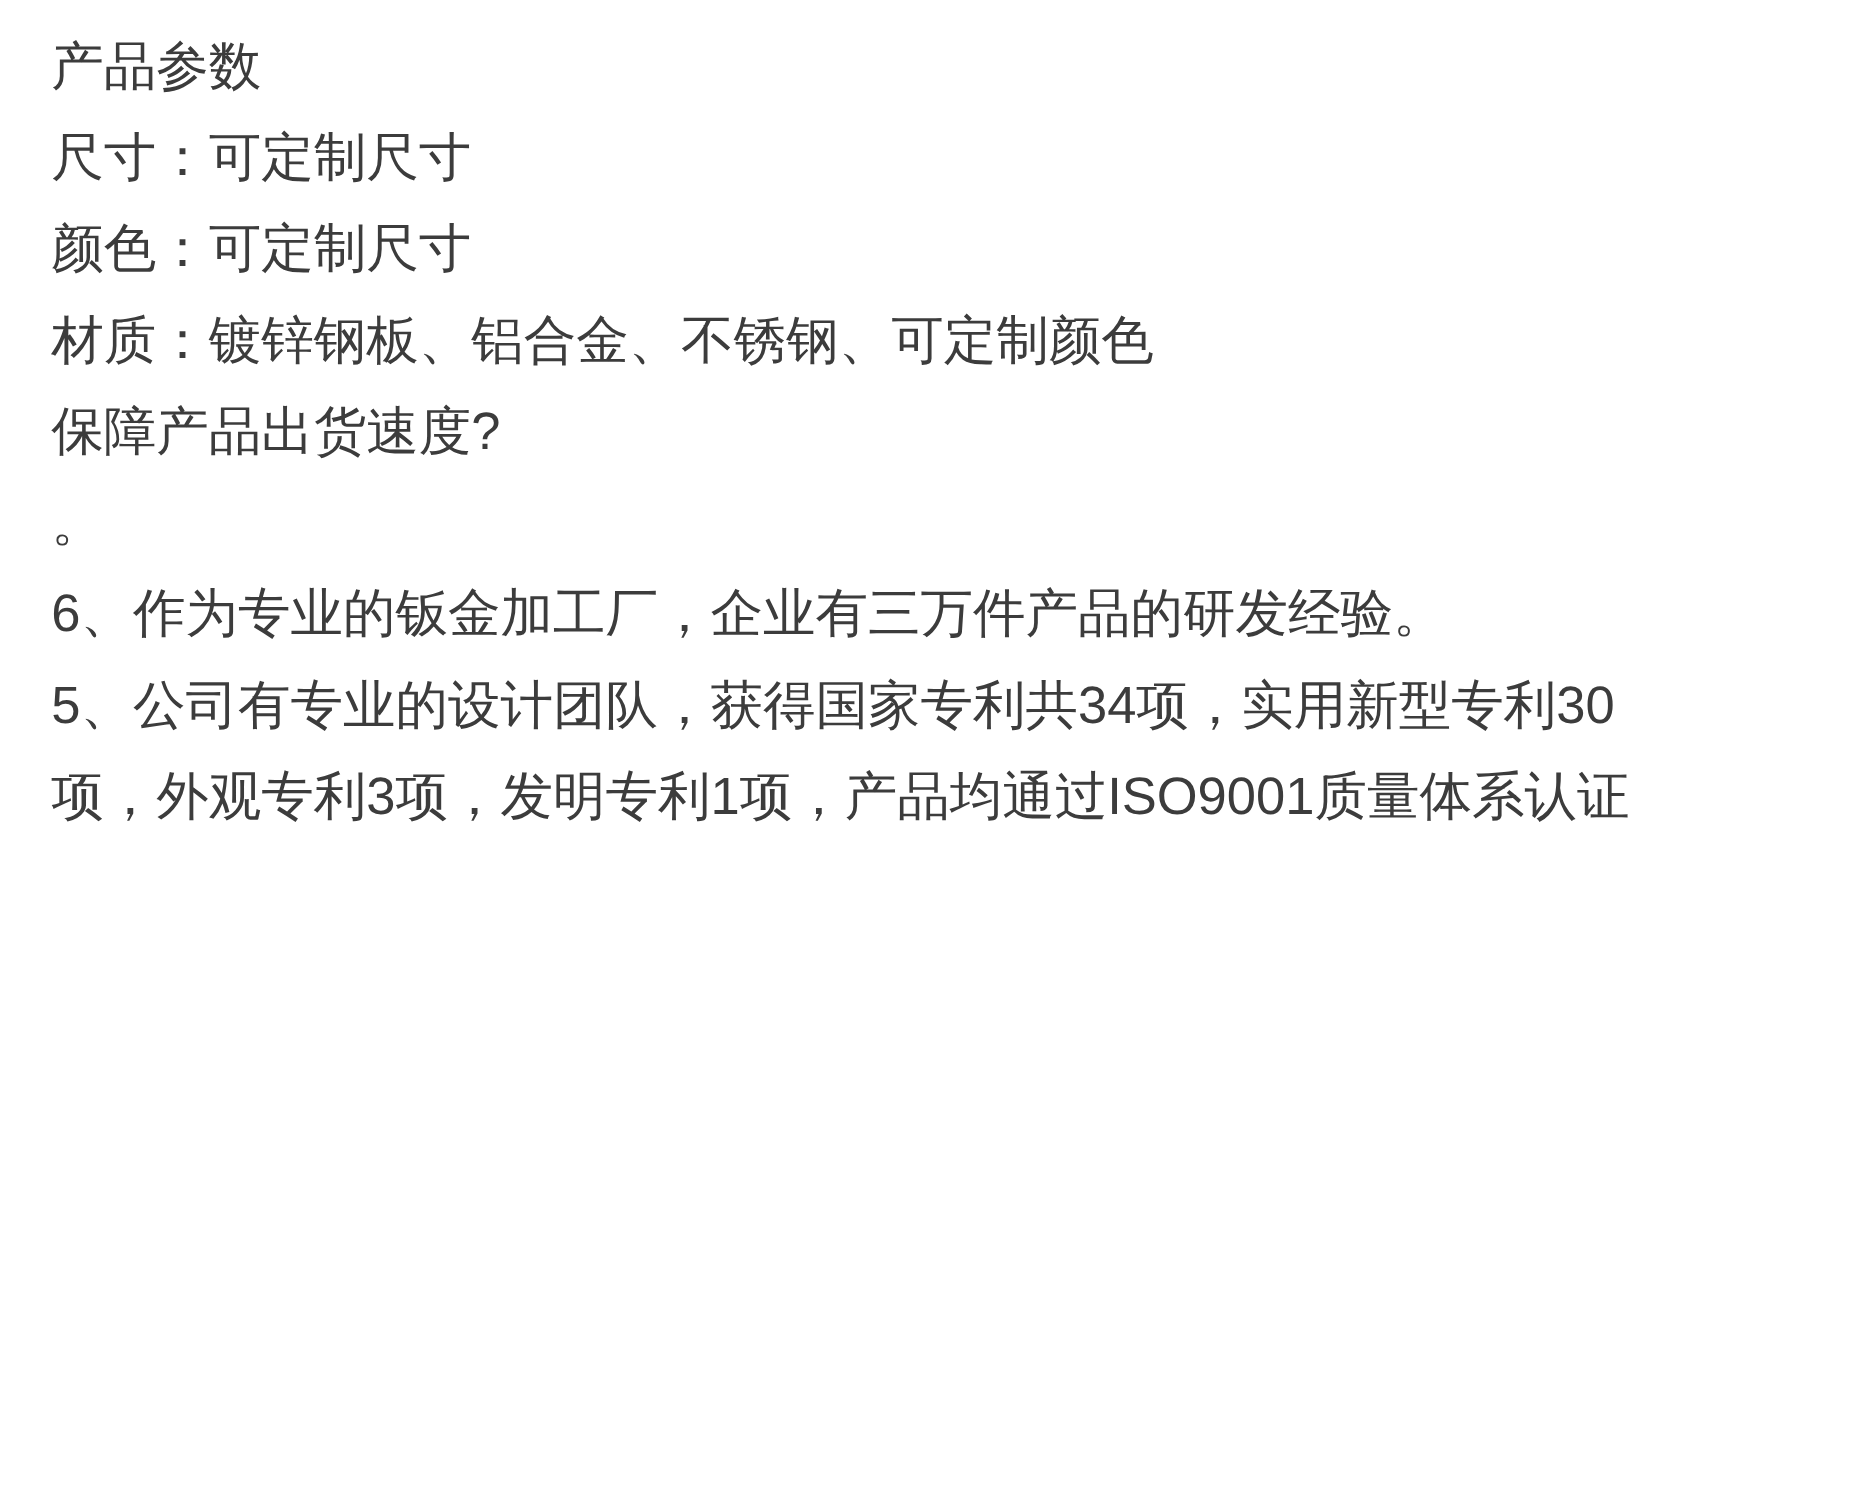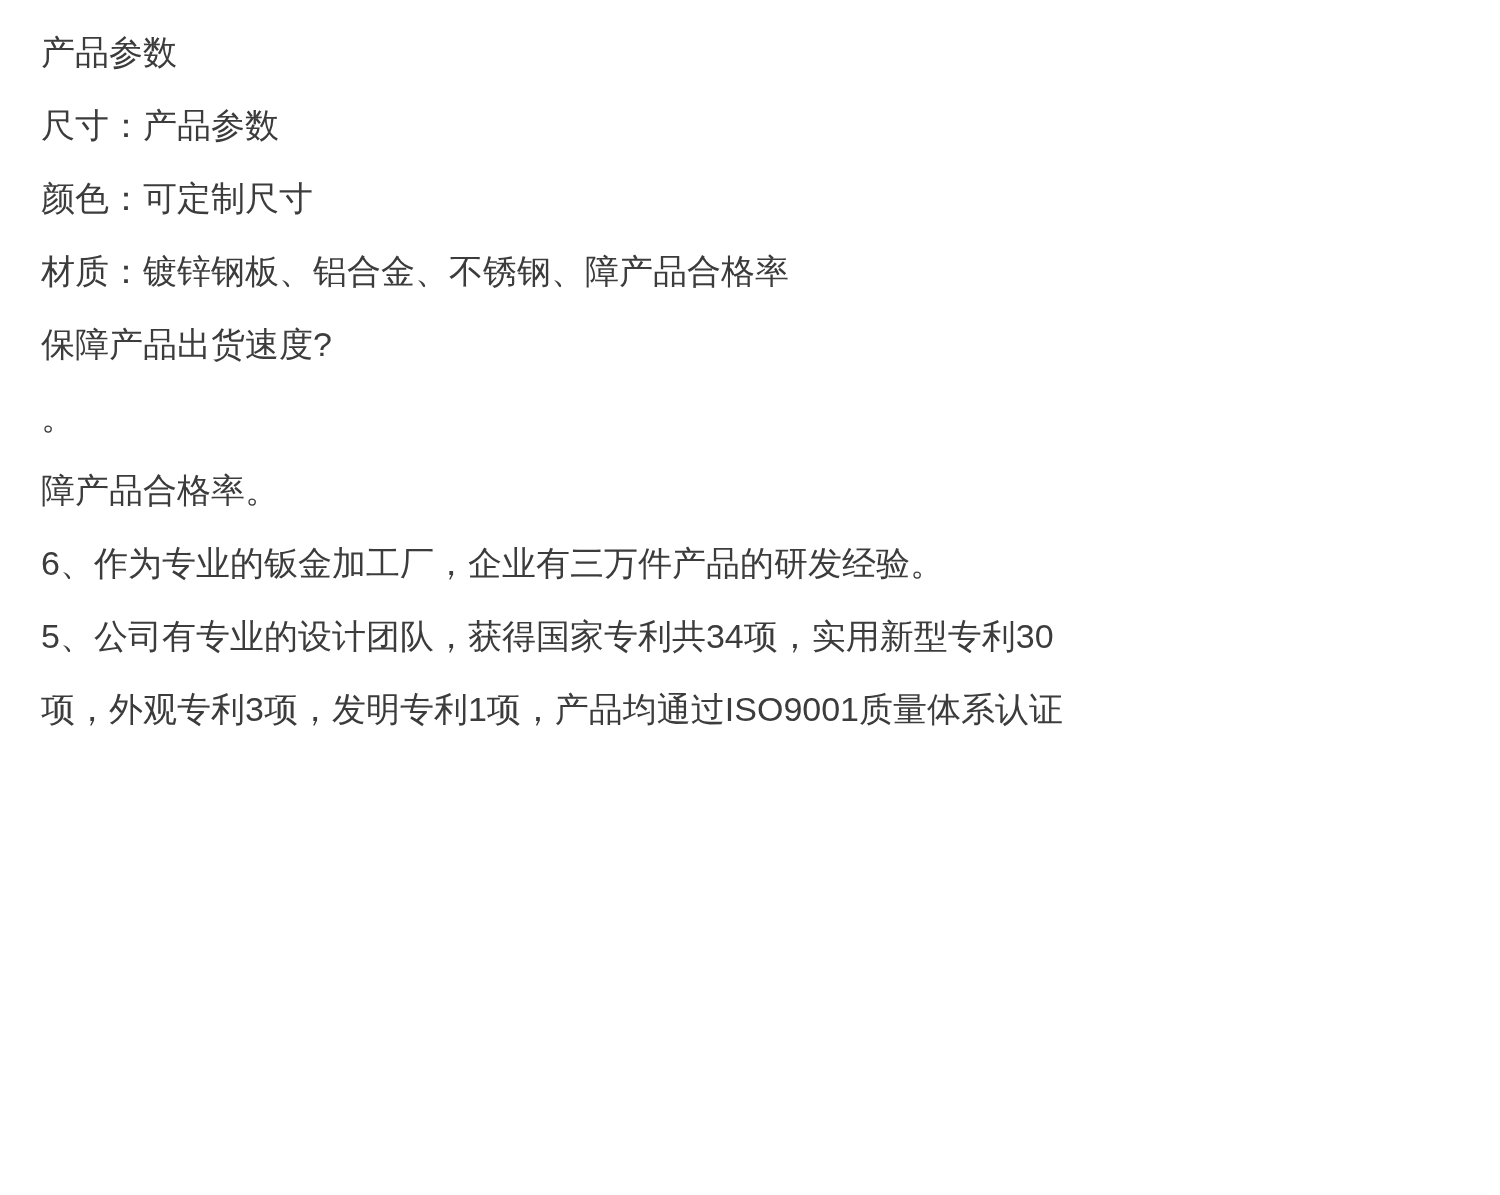--- a/index.html
+++ b/index.html
@@ -12,35 +12,34 @@
     height: 1195px;
     overflow: hidden;
     font-family: "Liberation Sans", "DejaVu Sans", sans-serif;
   }
   .description {
     box-sizing: border-box;
     padding: 16px 10px 0 41px;
     color: #3c3c3c;
   }
   .line {
-    font-size: 34px;
+    font-size: 42px;
     line-height: 73px;
     white-space: pre-wrap;
     letter-spacing: 0px;
     font-weight: 400;
   }
 </style>
 </head>
 <body style="background: rgb(255, 255, 255);">
 
 <div class="description" style="color: rgb(60, 60, 60);">
   <div class="line">产品参数</div>
-  <div class="line">尺寸：产品参数</div>
+  <div class="line">尺寸：可定制尺寸</div>
   <div class="line">颜色：可定制尺寸</div>
-  <div class="line">材质：镀锌钢板、铝合金、不锈钢、障产品合格率</div>
+  <div class="line">材质：镀锌钢板、铝合金、不锈钢、可定制颜色</div>
   <div class="line">保障产品出货速度?</div>
   <div class="line">。</div>
-  <div class="line">障产品合格率。</div>
   <div class="line">6、作为专业的钣金加工厂，企业有三万件产品的研发经验。</div>
   <div class="line">5、公司有专业的设计团队，获得国家专利共34项，实用新型专利30</div>
   <div class="line">项，外观专利3项，发明专利1项，产品均通过ISO9001质量体系认证</div>
 
 </div>
 
 </body></html>

